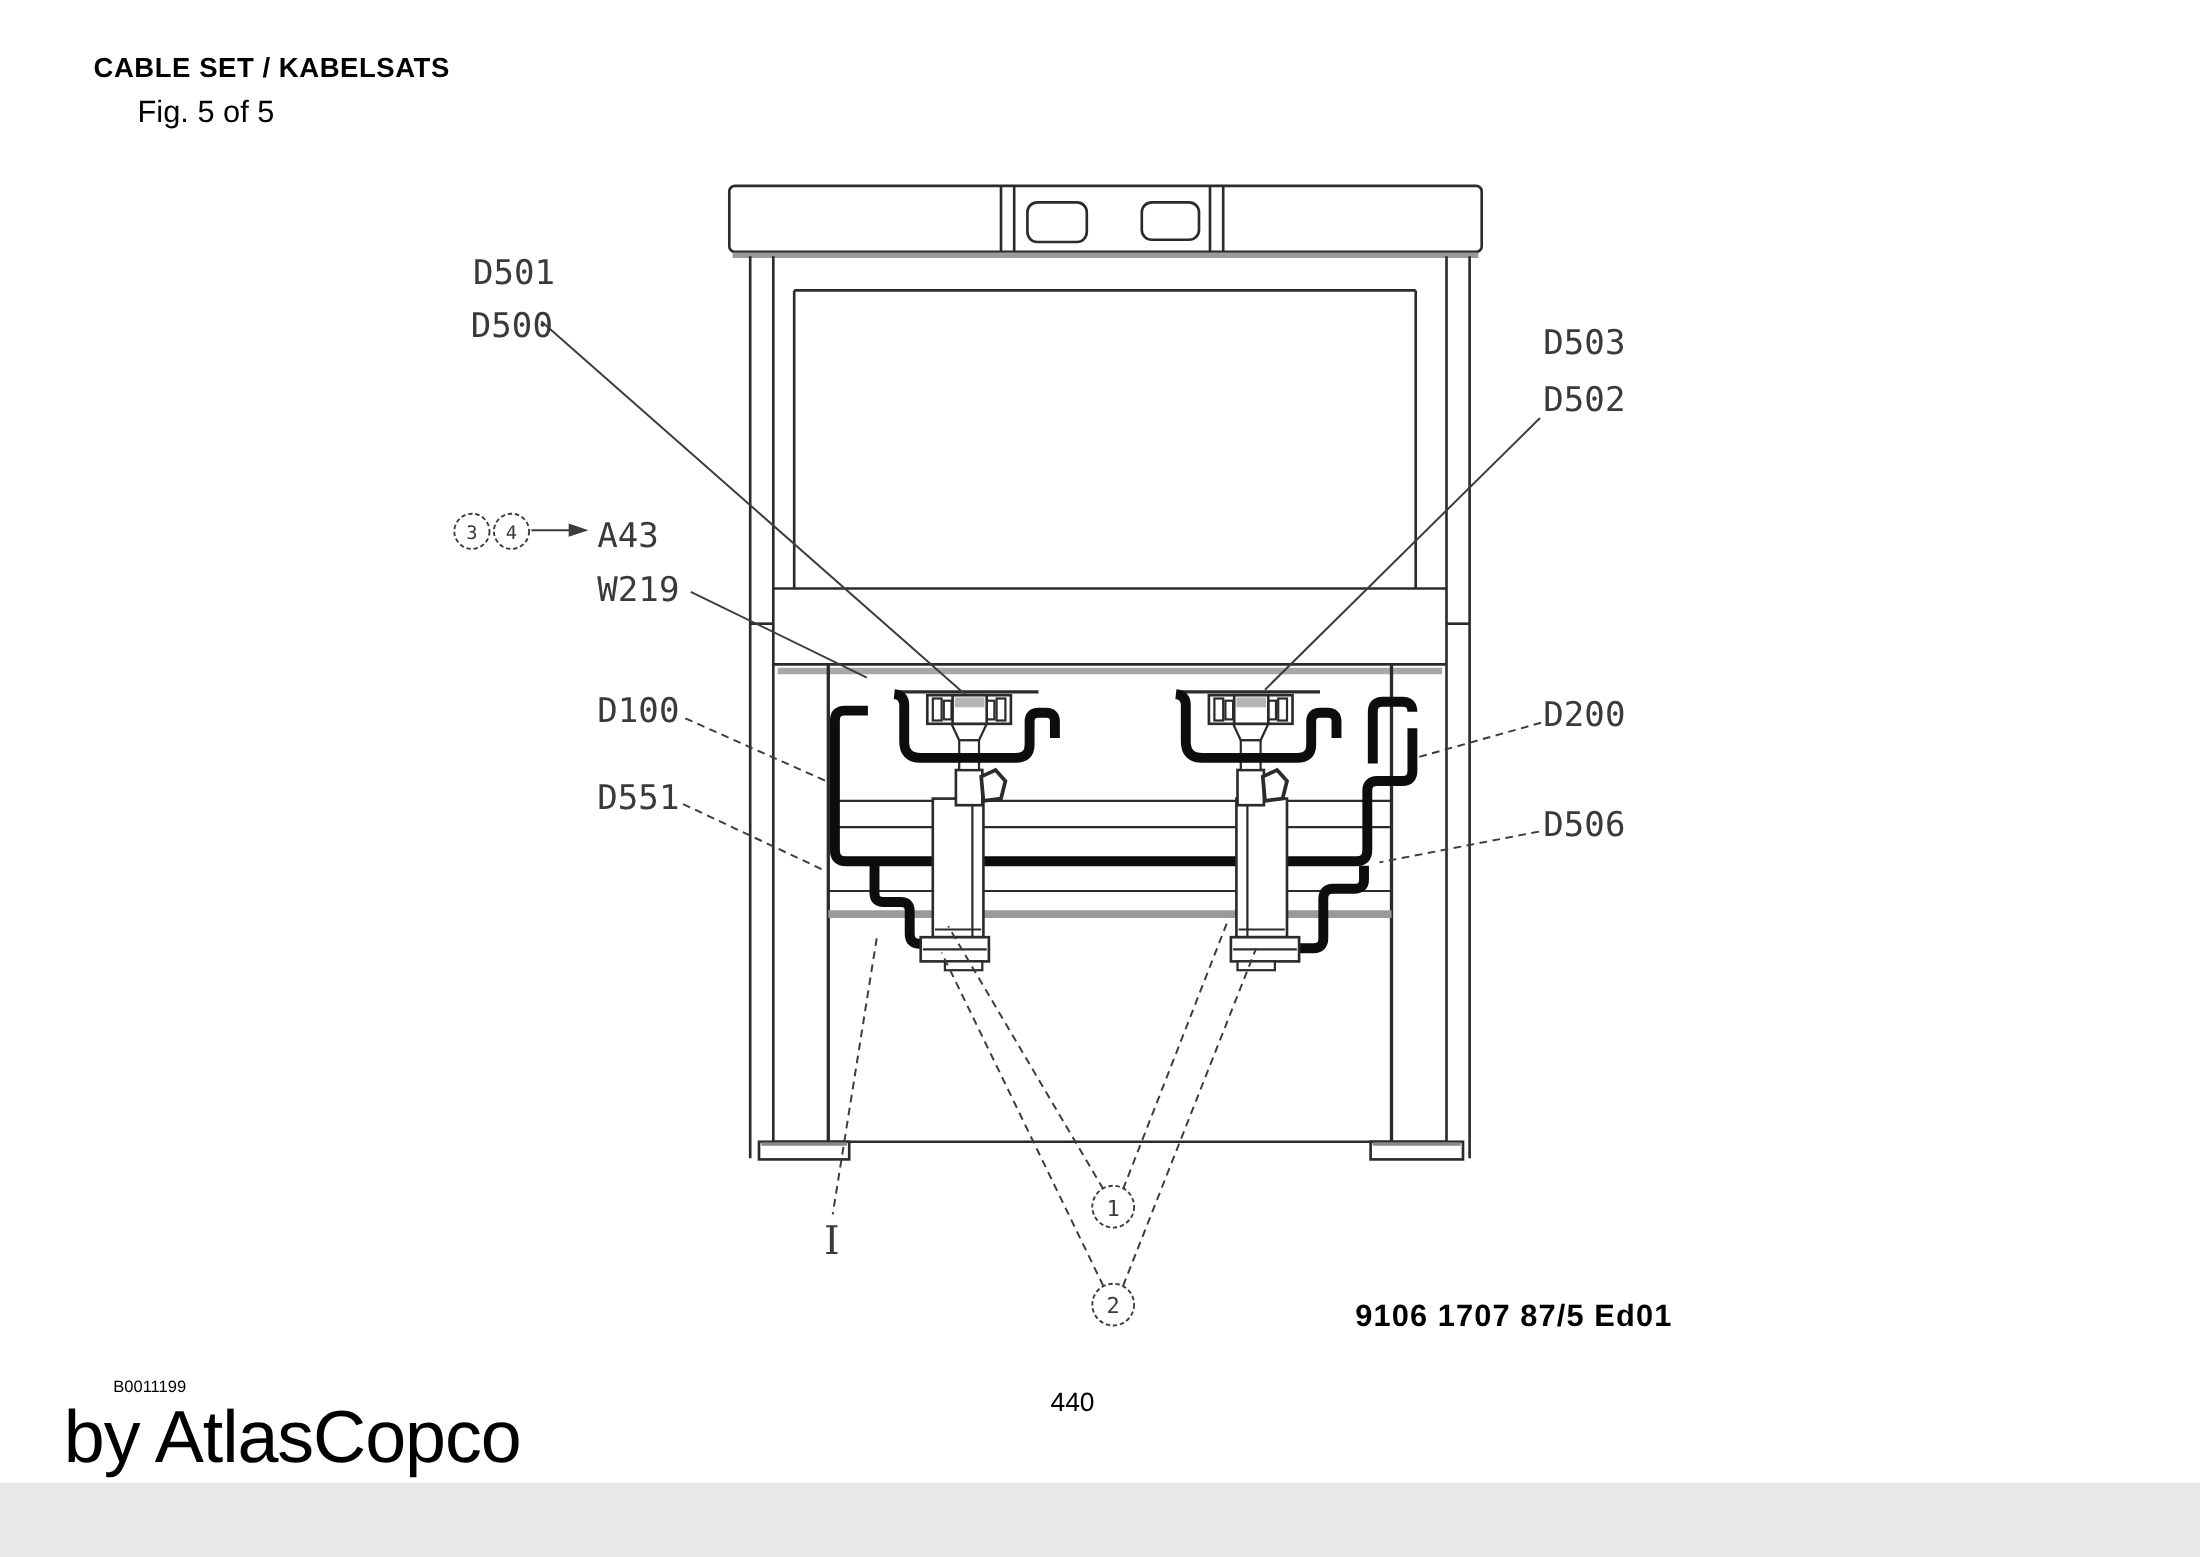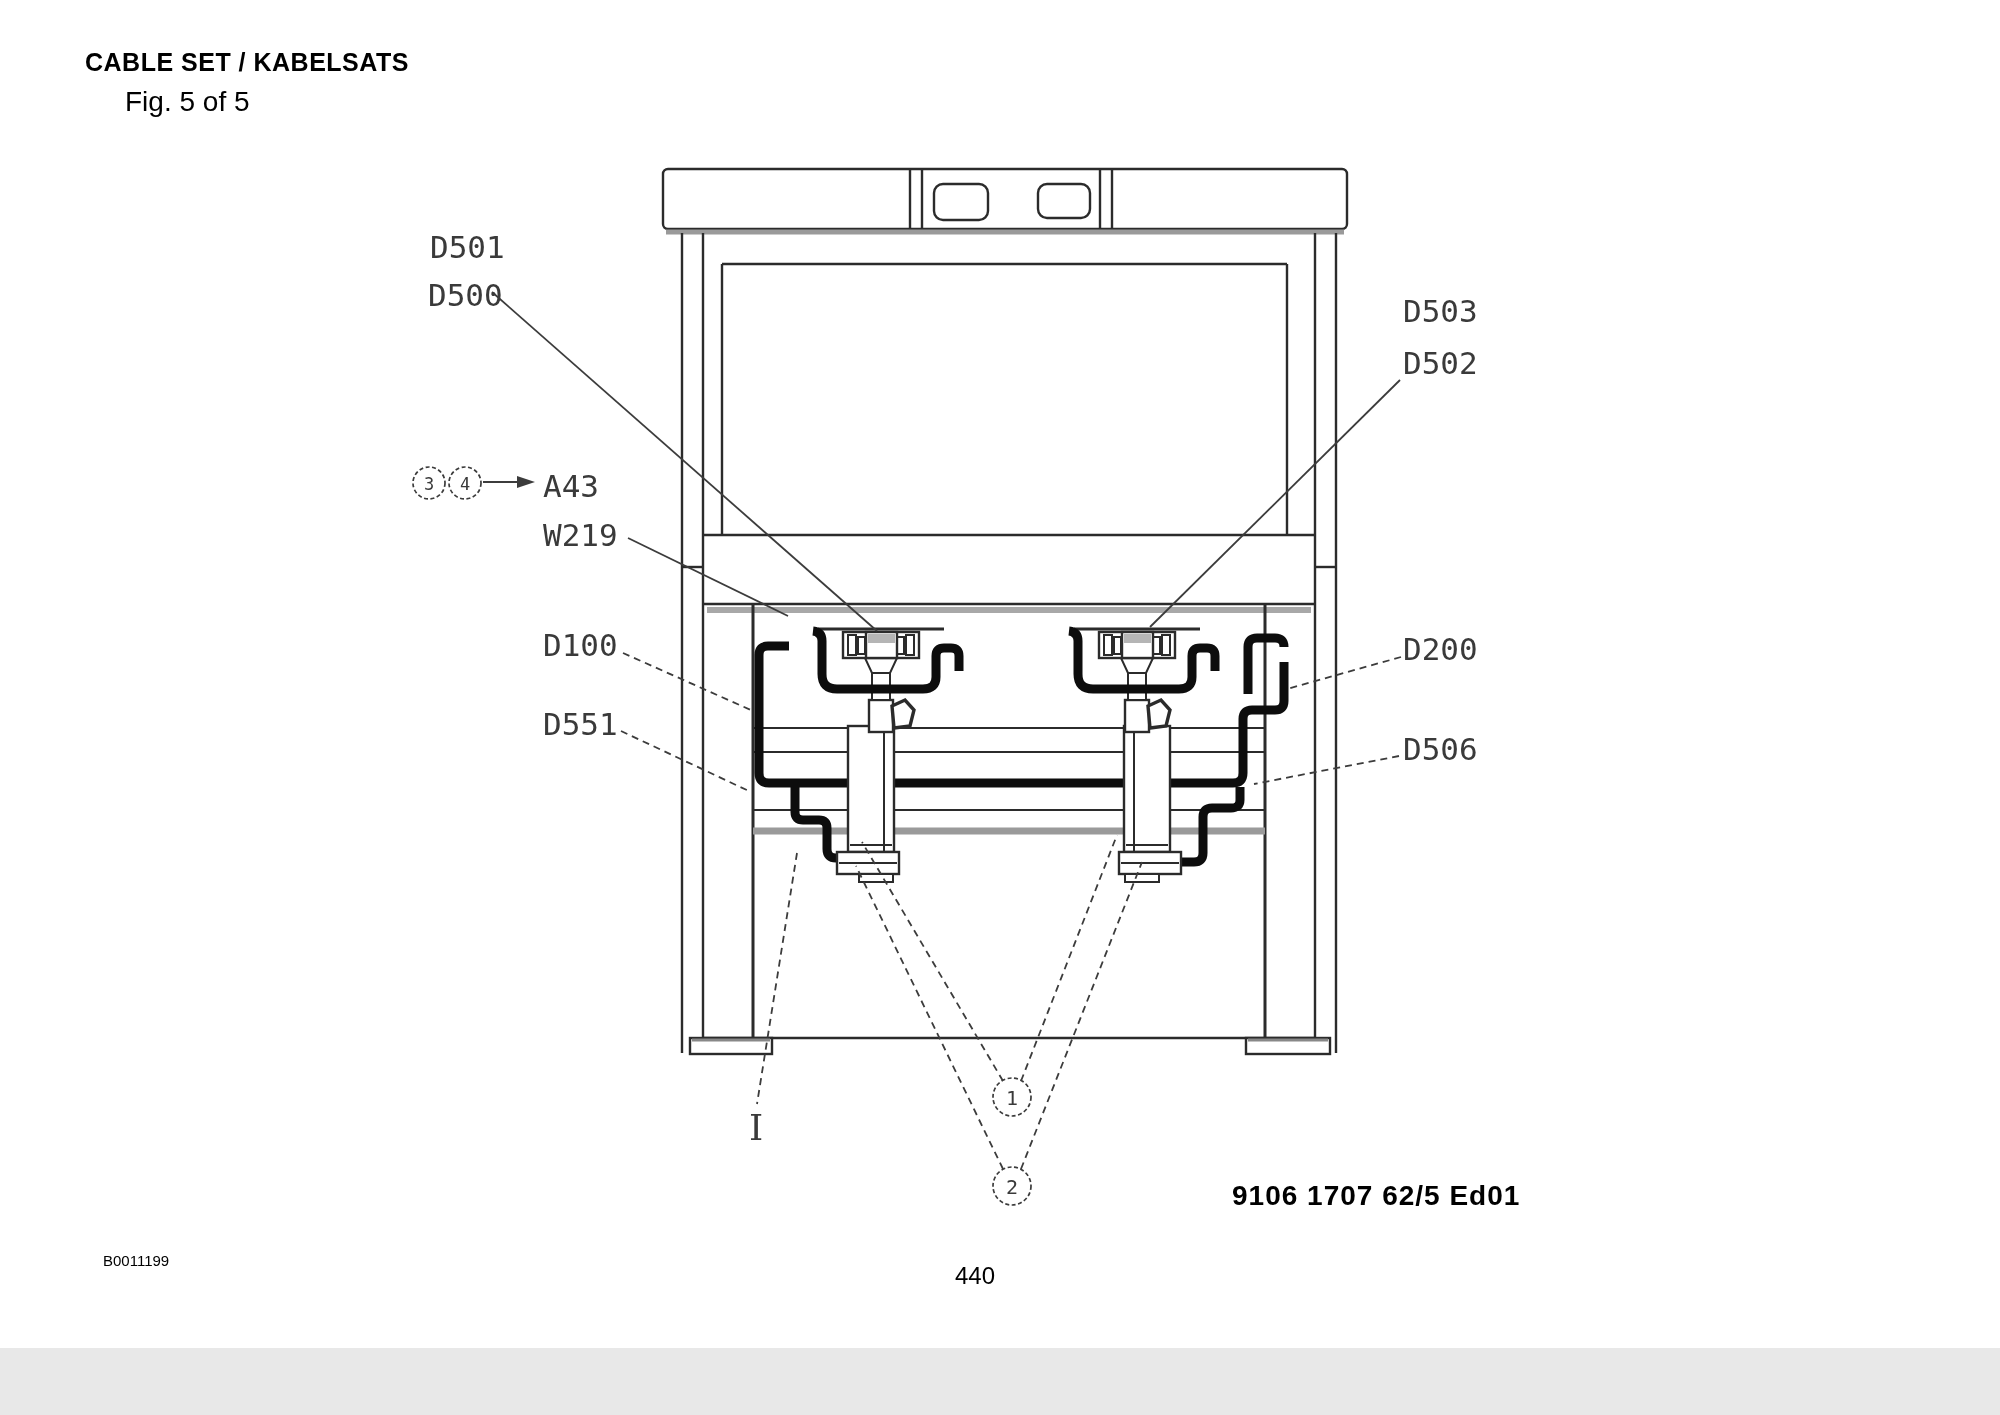--- a/index.html
+++ b/index.html
@@ -212,17 +212,18 @@
       <text class="cadtext" x="543" y="497">A43</text>
       <text class="cadtext" x="543" y="546">W219</text>
       <text class="cadtext" x="543" y="656">D100</text>
       <text class="cadtext" x="543" y="735">D551</text>
       <text class="cadtext" x="1403" y="660">D200</text>
       <text class="cadtext" x="1403" y="760">D506</text>
       <text class="sectionI" x="749" y="1140">I</text>
     </g>
   </svg>
 
-  <div class="docnum">9106 1707 62/5  Ed01</div>
+  <div class="docnum">9106 1707 87/5  Ed01</div>
   <div class="imgref">B0011199</div>
   <div class="pagenum">440</div>
+  <div class="watermark">by AtlasCopco</div>
 
 </div>
 
 </body></html>

